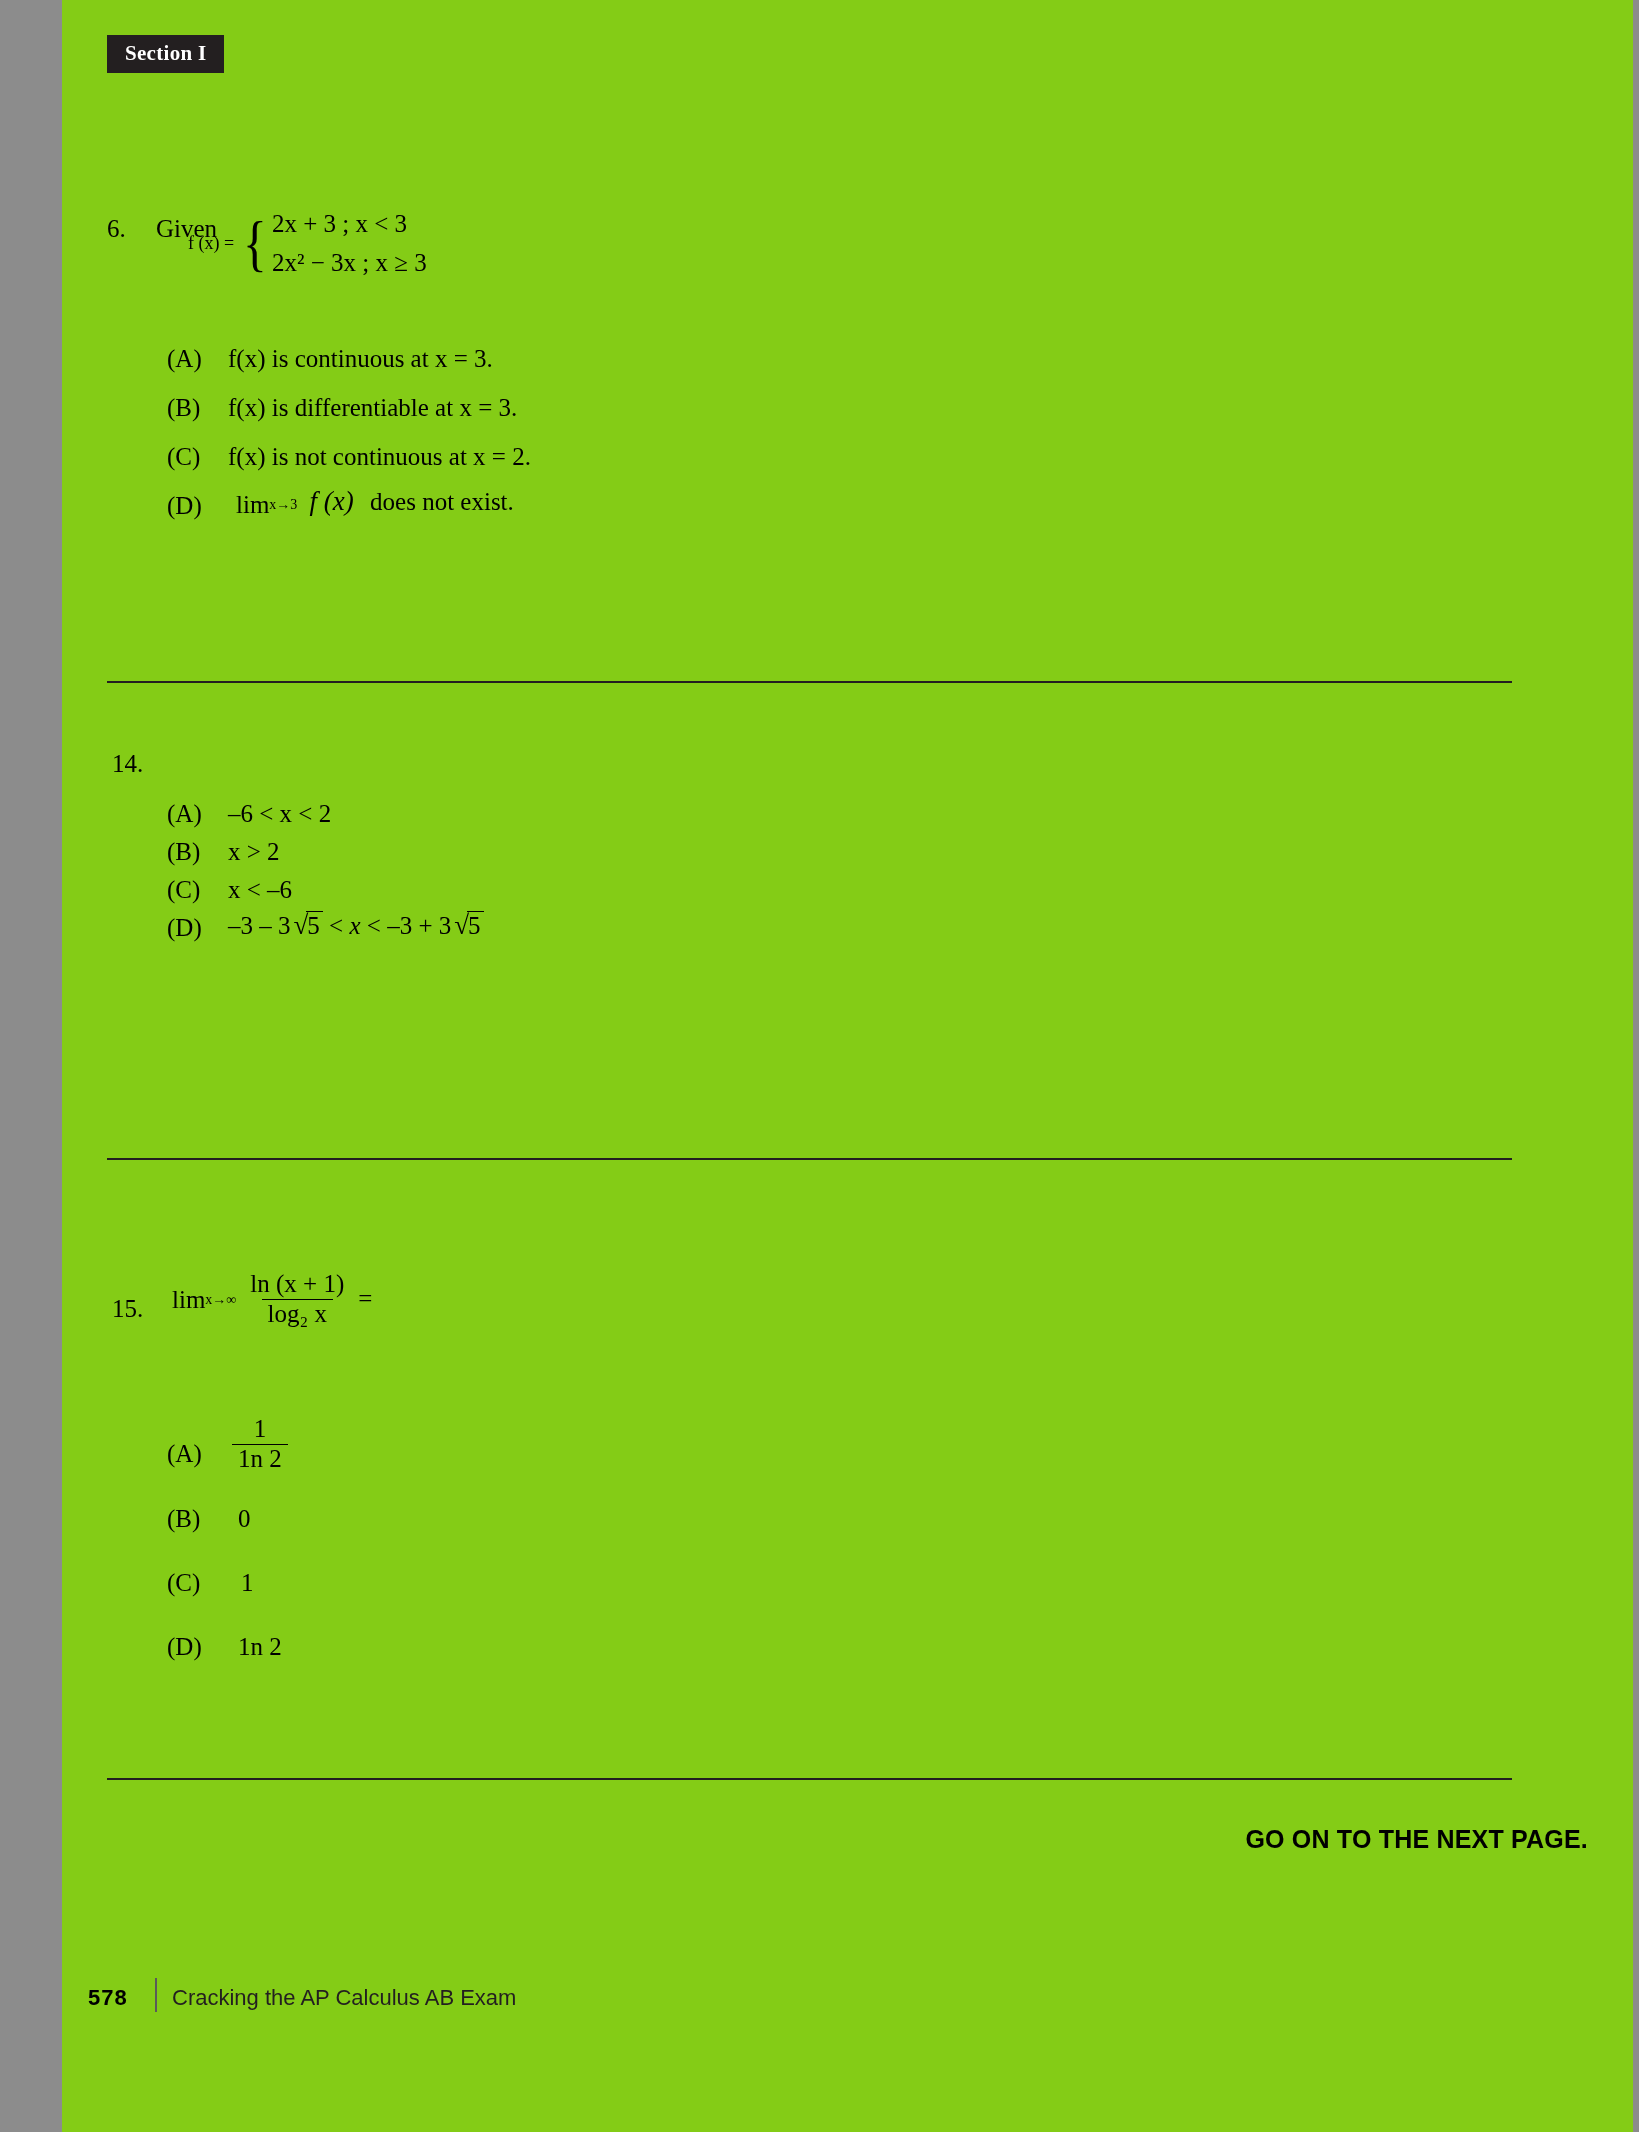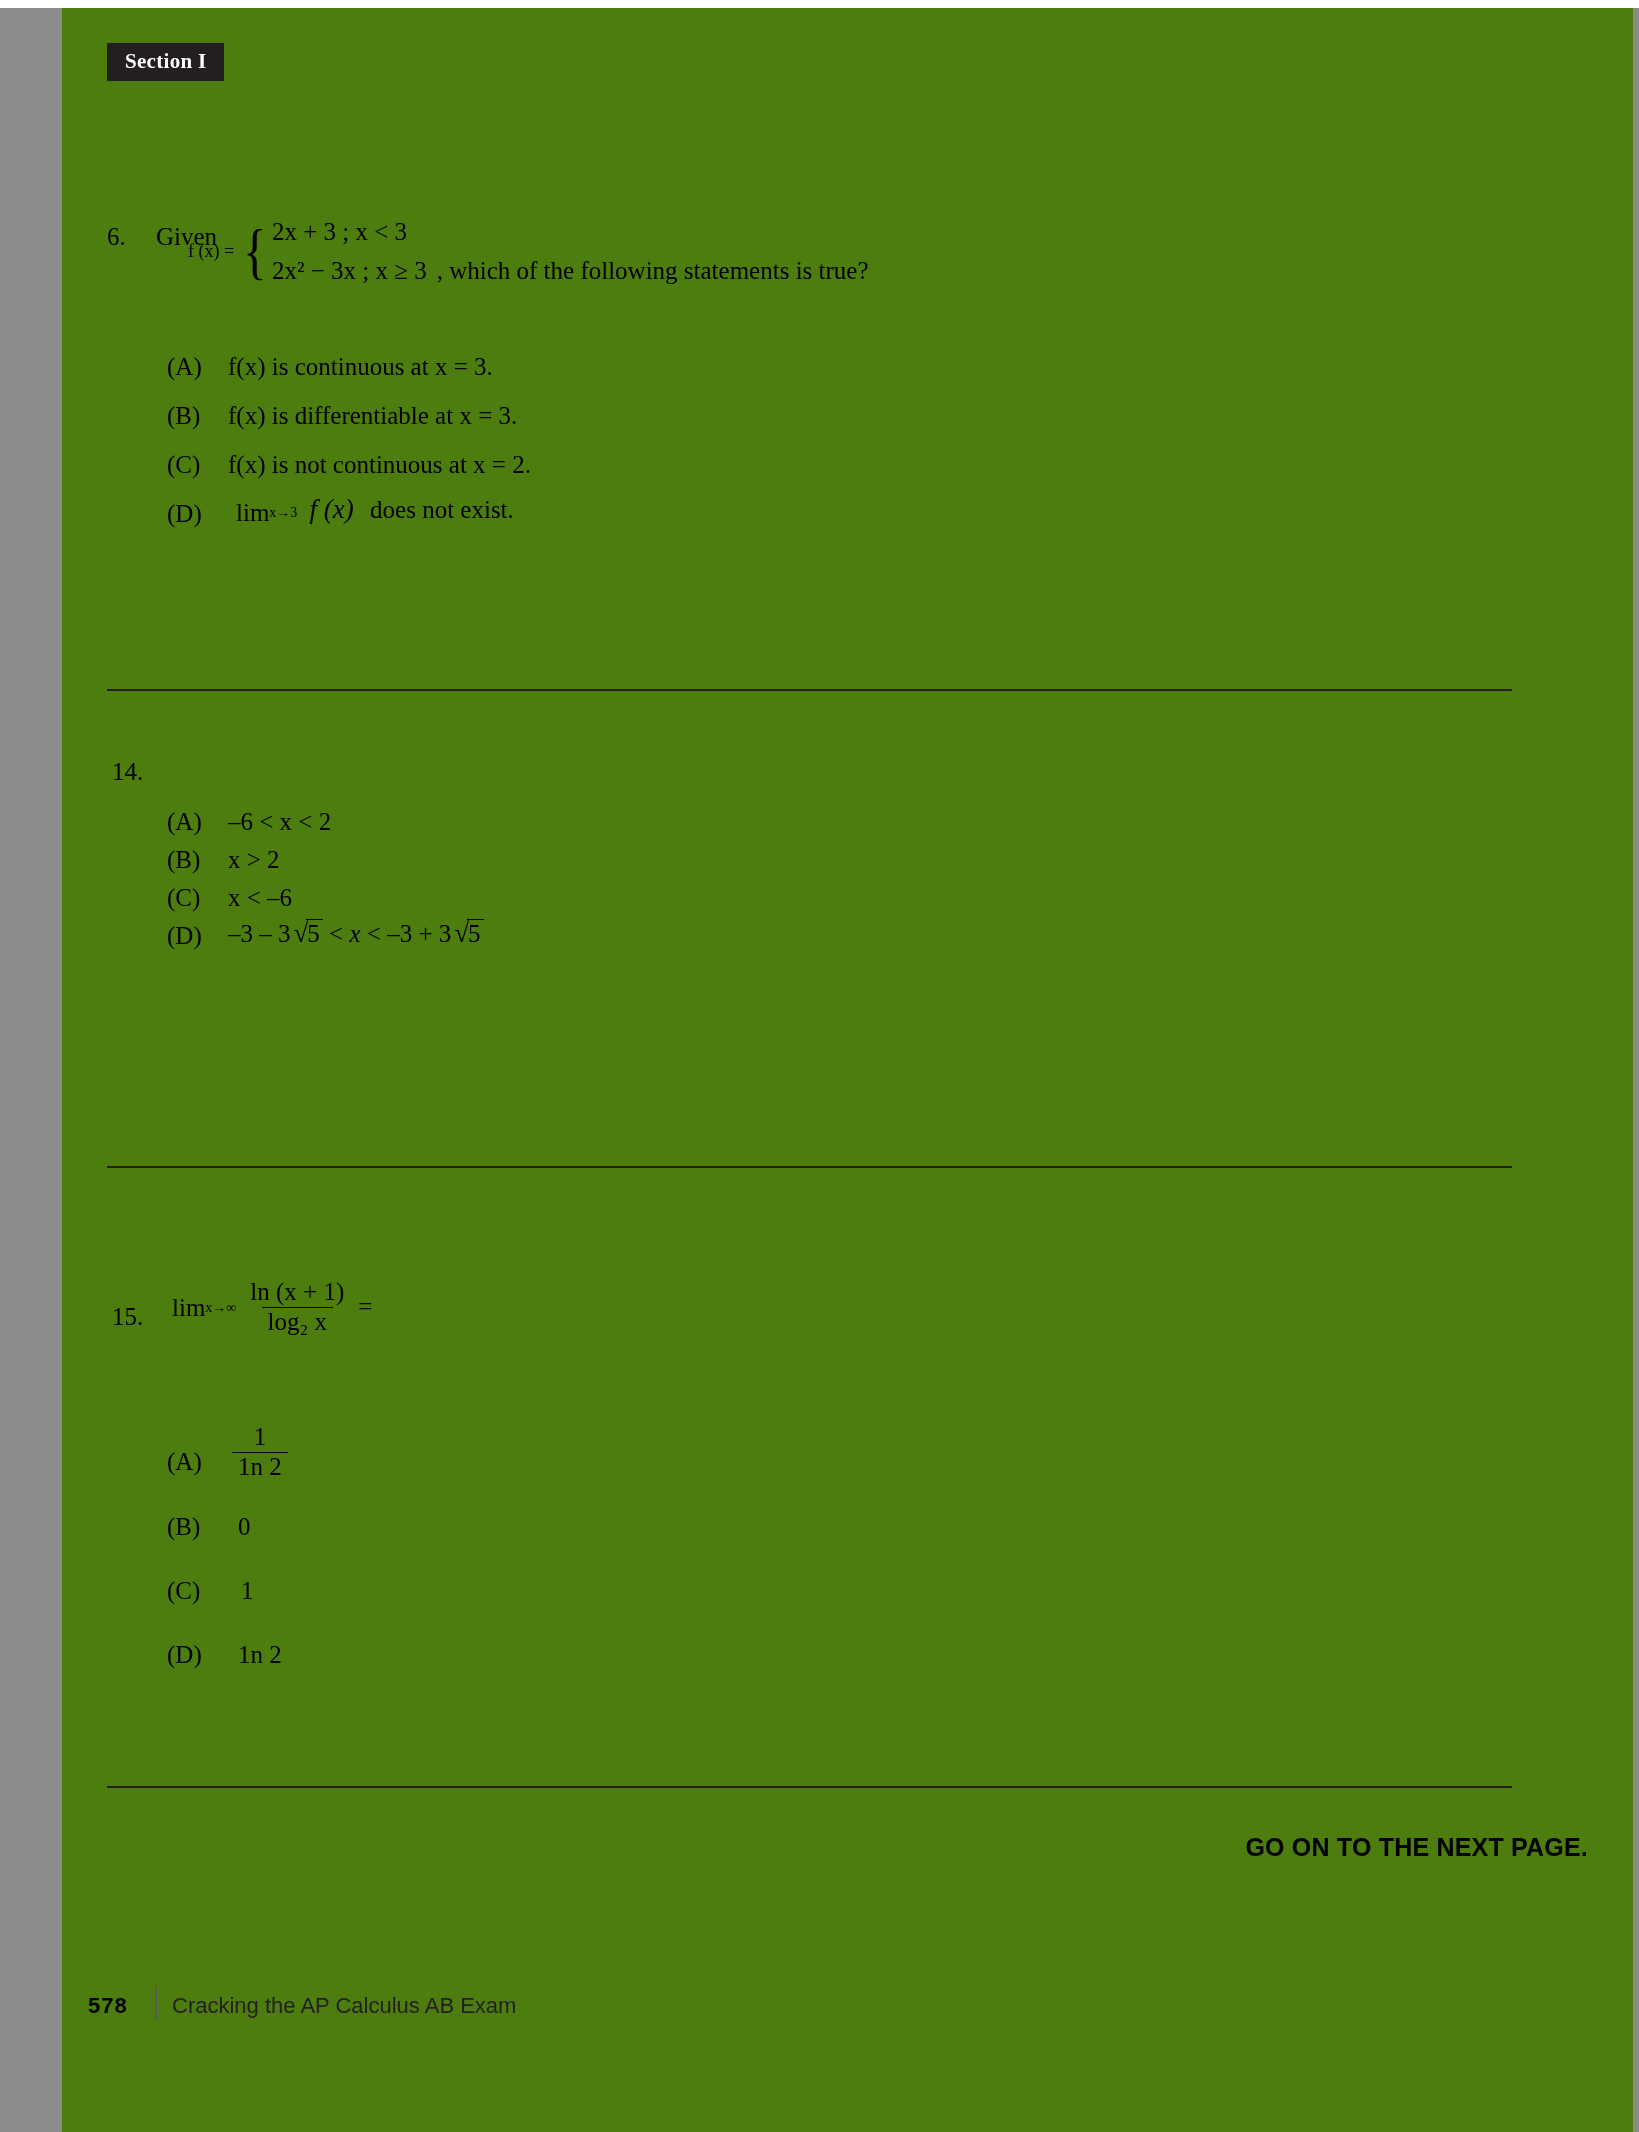--- a/index.html
+++ b/index.html
@@ -11,22 +11,21 @@
     width: 1639px;
     height: 2132px;
     position: relative;
     font-family: "Liberation Serif", serif;
     color: #000000;
     overflow: hidden;
   }
   .page {
     position: absolute;
     inset: 0;
-    background: #4d7c0f;
-    margin-top: 8px;
+    background: #84cc16;
   }
   
   .gutter-left {
     position: absolute;
     left: 0;
     top: 0;
     width: 62px;
     height: 2132px;
     background: #8c8c8c;
   }
@@ -220,21 +219,20 @@
     <div class="qnum" style="left:45px; top:215px;">6.</div>
     <div class="qtext" style="left:94px; top:215px;">Given</div>
 
     <div class="q13-row">
       <span class="fx-label">f (x) =</span>
       <span class="brace">{</span>
       <span class="cases">
         <div>2x + 3 ; x &lt; 3</div>
         <div>2x² − 3x ; x ≥ 3</div>
       </span>
-      <span class="q13-tail">, which of the following statements is true?</span>
     </div>
 
     <div class="choice-label" style="left:105px; top:345px;">(A)</div>
     <div class="choice-text" style="left:166px; top:345px;">f(x) is continuous at x = 3.</div>
 
     <div class="choice-label" style="left:105px; top:394px;">(B)</div>
     <div class="choice-text" style="left:166px; top:394px;">f(x) is differentiable at x = 3.</div>
 
     <div class="choice-label" style="left:105px; top:443px;">(C)</div>
     <div class="choice-text" style="left:166px; top:443px;">f(x) is not continuous at x = 2.</div>

